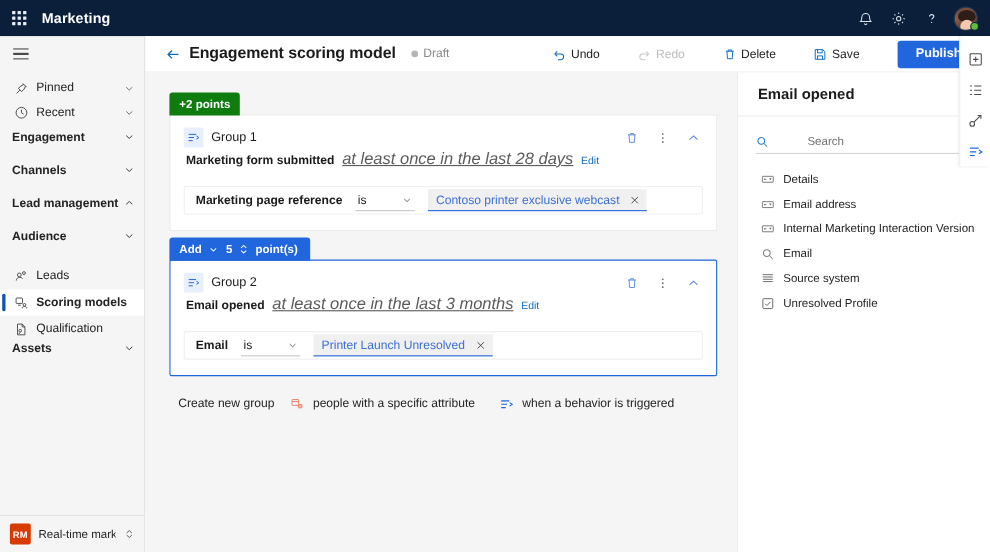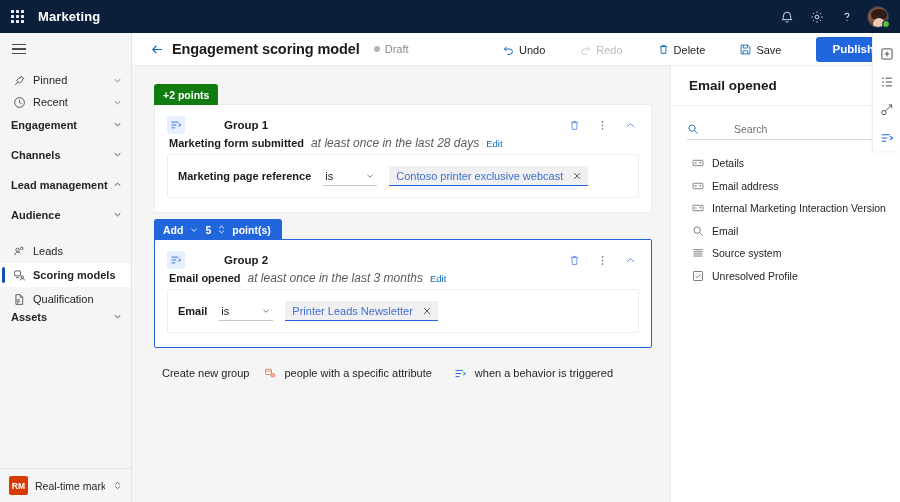--- a/index.html
+++ b/index.html
@@ -157,39 +157,39 @@
   .card {
     background: #fff; border: 1px solid #ececec; border-radius: 2px;
     padding: 9px 12px 14px 12px; position: relative; margin-top: -1px;
   }
   .card.selected { border: 1.5px solid #2266dd; border-radius: 2px; }
   .card-head { display: flex; align-items: center; height: 22px; }
   .grp-icon {
     width: 18px; height: 18px; flex: 0 0 18px; background: #e8f0fd; border-radius: 2px;
     display: flex; align-items: center; justify-content: center; margin-right: 7px; color: #2266dd;
   }
-  .grp-title { font-size: 11.5px; font-weight: 700; color: #1b1b1b; margin-left: 32px; }
+  .grp-title { font-size: 11.5px; font-weight: 400; color: #1b1b1b; }
   .card-actions { margin-left: auto; display: flex; align-items: center; gap: 10px; }
   .act {
     width: 18px; height: 18px; display: flex; align-items: center; justify-content: center;
     color: #5b8ee8; cursor: pointer;
   }
   .act.dots { color: #6b6b6b; }
   .act.chev { color: #6b8fd8; }
 
   .trigger-line {
     display: flex; align-items: baseline; gap: 7px; margin-top: 0; padding-left: 2px;
   }
   .trigger-name { font-size: 11px; font-weight: 700; color: #1b1b1b; }
-  .trigger-freq { font-size: 12px; font-style: italic; color: #5b5b5b; }
+  .trigger-freq { font-size: 15px; font-style: italic; color: #5b5b5b; text-decoration: underline; }
   .edit-link { font-size: 9.5px; color: #0f6cbd; cursor: pointer; }
 
   .cond-row {
-    margin-top: 4px; border: 1px solid #efefef; border-radius: 2px; background: #fff;
-    height: 44px; display: flex; align-items: center; padding: 0 10px; gap: 12px;
+    margin-top: 16px; border: 1px solid #efefef; border-radius: 2px; background: #fff;
+    height: 26px; display: flex; align-items: center; padding: 0 10px; gap: 12px;
   }
   .cond-attr { font-size: 11px; font-weight: 700; color: #1b1b1b; white-space: nowrap; }
   .op-select {
     display: flex; align-items: center; gap: 16px; border-bottom: 1px solid #c8c8c8;
     height: 20px; min-width: 54px; padding: 0 2px 0 2px; cursor: pointer;
   }
   .op-select .v { font-size: 11px; color: #1b1b1b; }
   .op-select .c { margin-left: auto; color: #5b5b5b; display: flex; align-items: center; }
   .value-pill {
     display: flex; align-items: center; gap: 9px; background: #f0f0f0;
@@ -614,21 +614,21 @@
                 <span class="cond-attr">Email</span>
                 <span class="op-select">
                   <span class="v">is</span>
                   <span class="c">
                     <svg width="10" height="10" viewBox="0 0 16 16" fill="none" stroke="currentColor" stroke-width="1.3">
                         <path d="M4 6.2L8 10l4-3.8"></path>
                       </svg>
                   </span>
                 </span>
                 <span class="value-pill">
-                  <span class="txt">Printer Leads Newsletter</span>
+                  <span class="txt">Printer Launch Unresolved</span>
                   <span class="x">
                     <svg width="10" height="10" viewBox="0 0 16 16" fill="none" stroke="currentColor" stroke-width="1.3">
                         <path d="M3.4 3.4l9.2 9.2M12.6 3.4l-9.2 9.2"></path>
                       </svg>
                   </span>
                 </span>
               </div>
             </div>
           </div>
 

